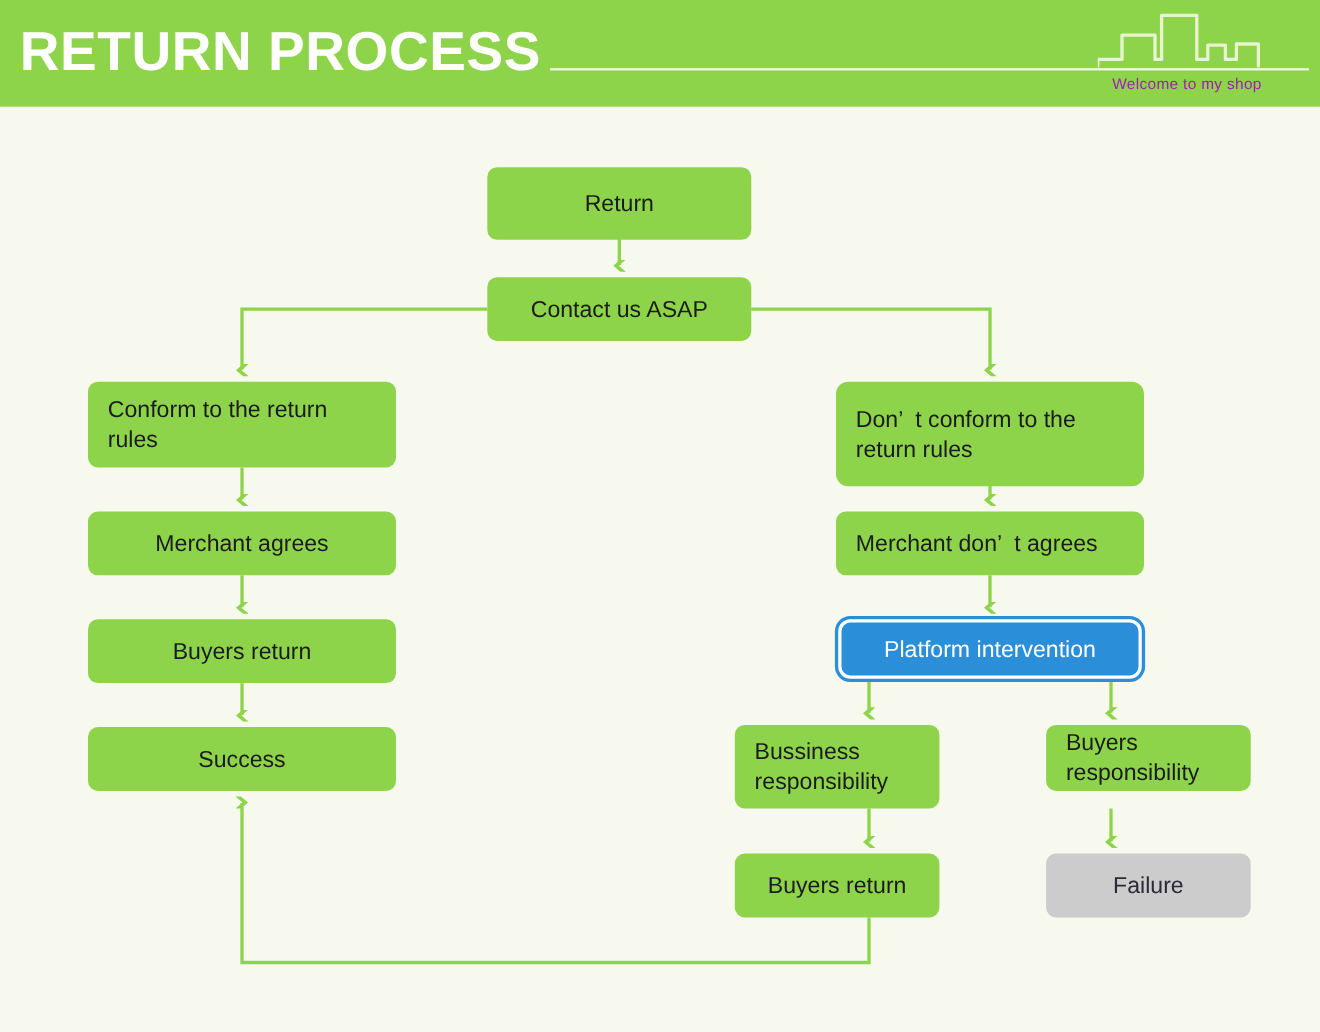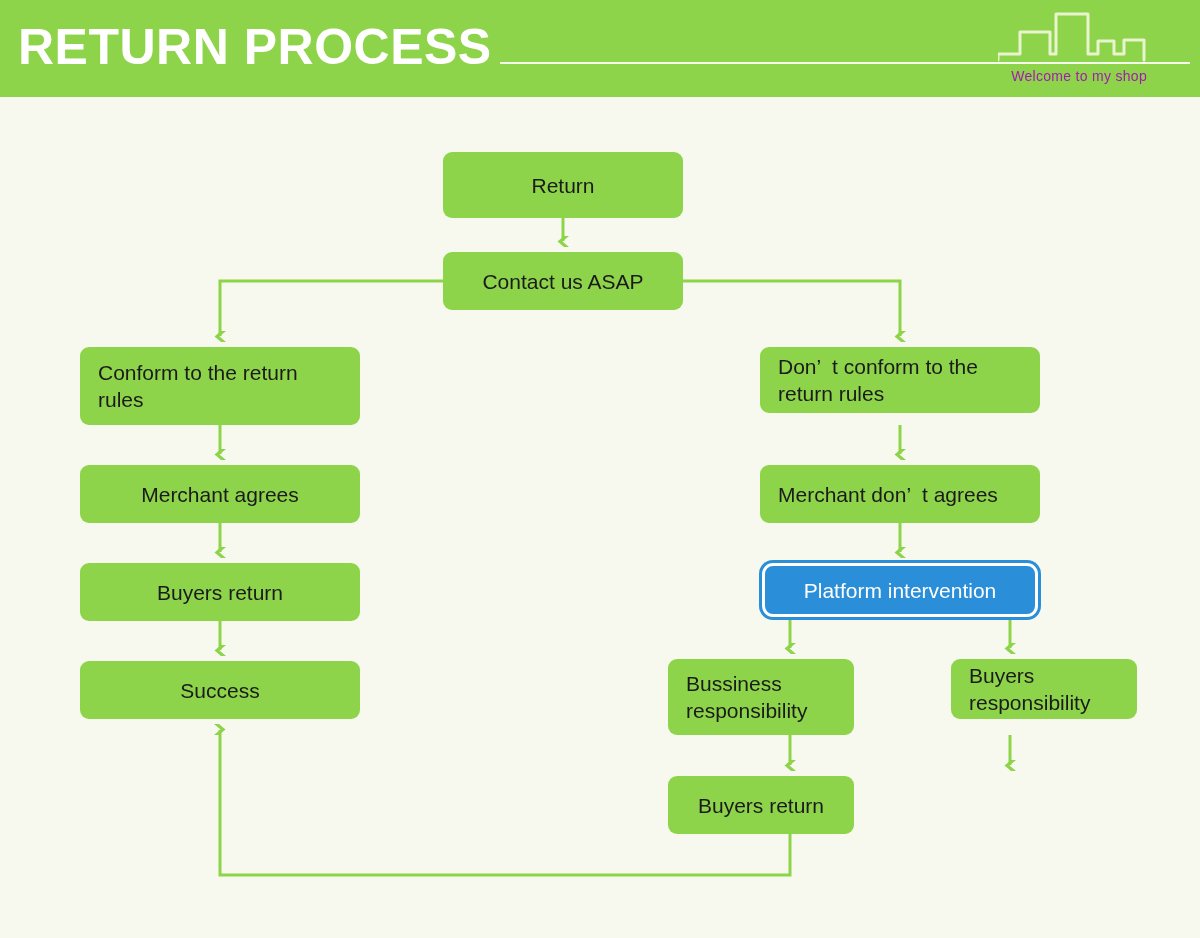--- a/index.html
+++ b/index.html
@@ -177,21 +177,21 @@
     </div>
 
     <div class="node center" style="left:80px; top:466px; width:280px; height:58px;">
       <span>Buyers return</span>
     </div>
 
     <div class="node center" style="left:80px; top:564px; width:280px; height:58px;">
       <span>Success</span>
     </div>
 
-    <div class="node" style="left:760px; top:250px; width:280px; height:66px;">
+    <div class="node" style="left:760px; top:250px; width:280px; height:95px;border-radius:11px;">
       <span>Don’  t conform to the return rules</span>
     </div>
 
     <div class="node" style="left:760px; top:368px; width:280px; height:58px;">
       <span>Merchant don’  t agrees</span>
     </div>
 
     <div class="node blue" style="left:762px; top:466px; width:276px; height:54px;">
       <span>Platform intervention</span>
     </div>
@@ -201,15 +201,18 @@
     </div>
 
     <div class="node" style="left:951px; top:562px; width:186px; height:60px;">
       <span>Buyers responsibility</span>
     </div>
 
     <div class="node center" style="left:668px; top:679px; width:186px; height:58px;">
       <span>Buyers return</span>
     </div>
 
+    <div class="node gray" style="left:951px; top:679px; width:186px; height:58px;">
+      <span>Failure</span>
+    </div>
 
   </div>
 </div>
 
 </body></html>

